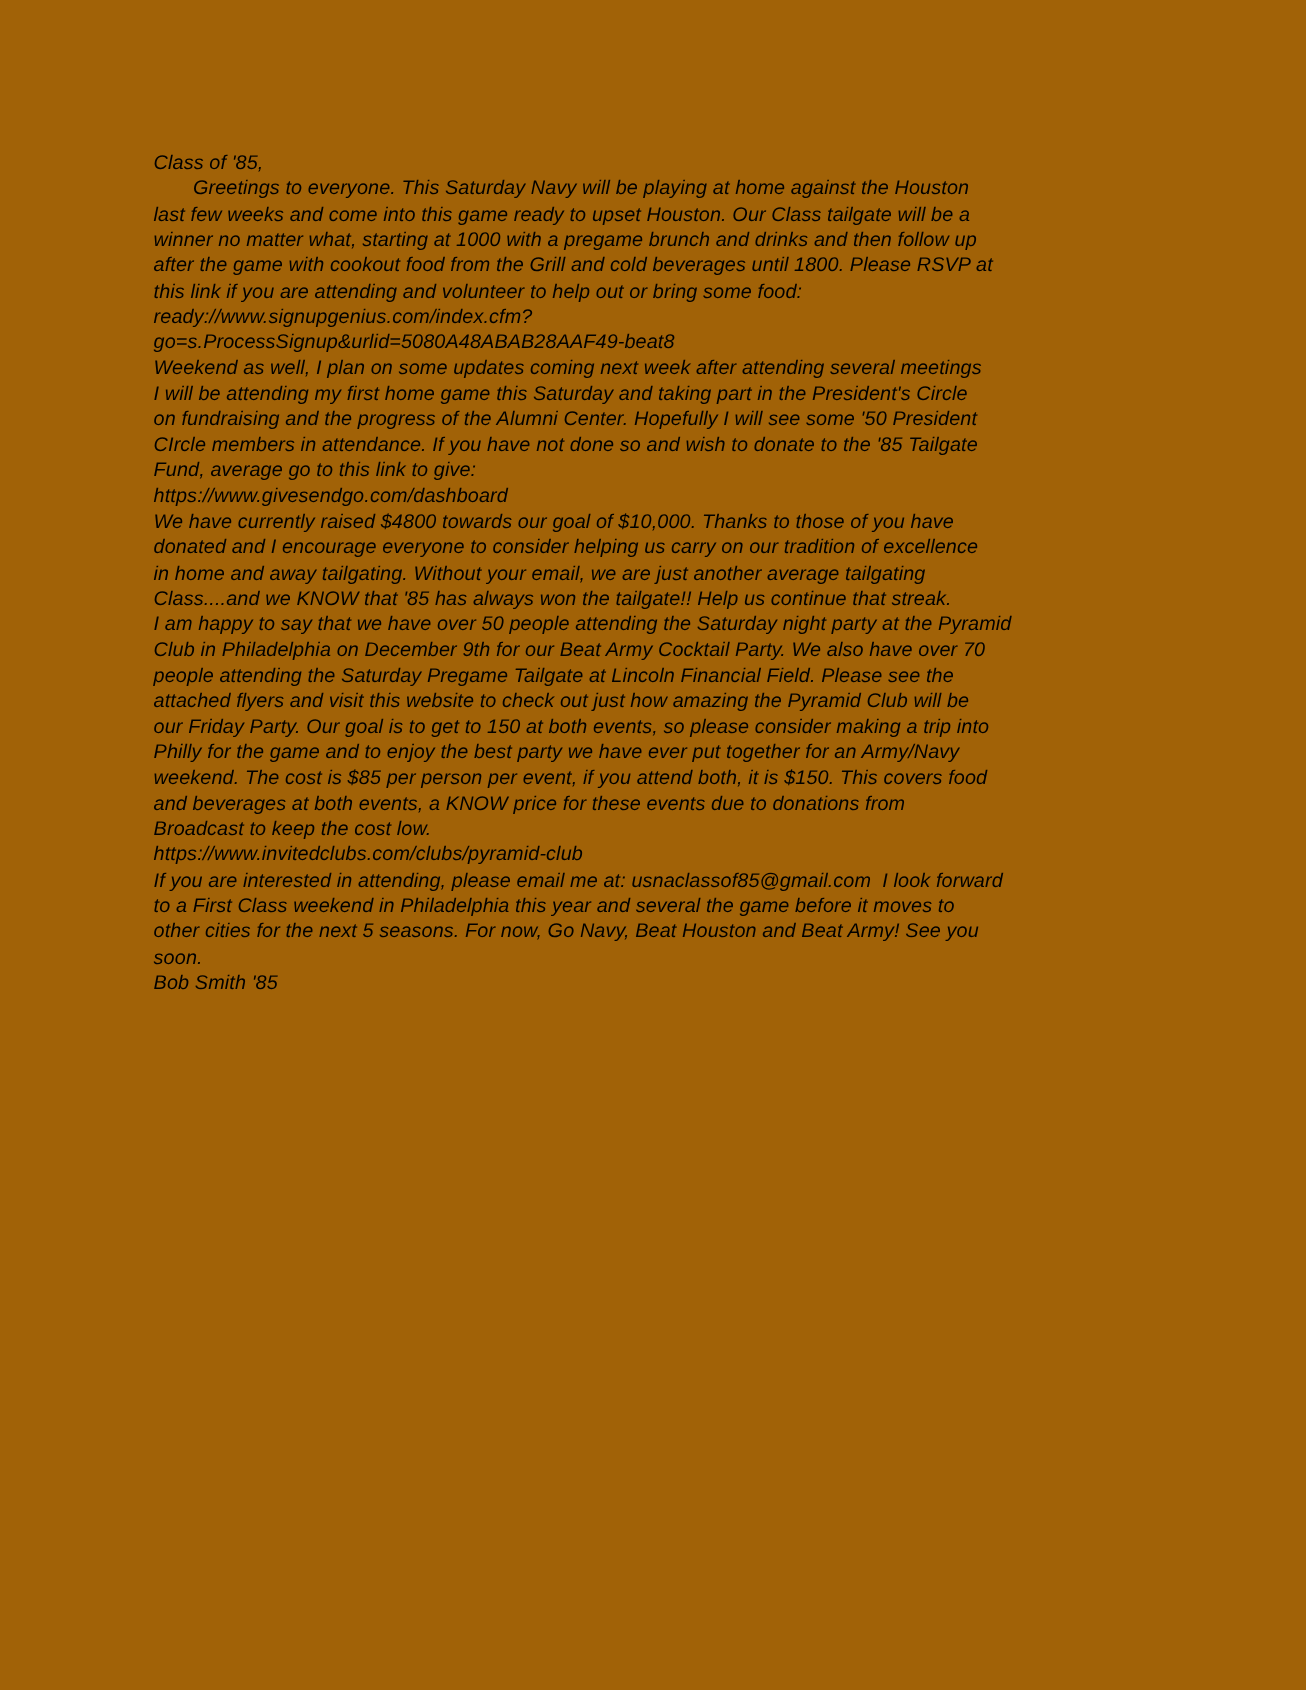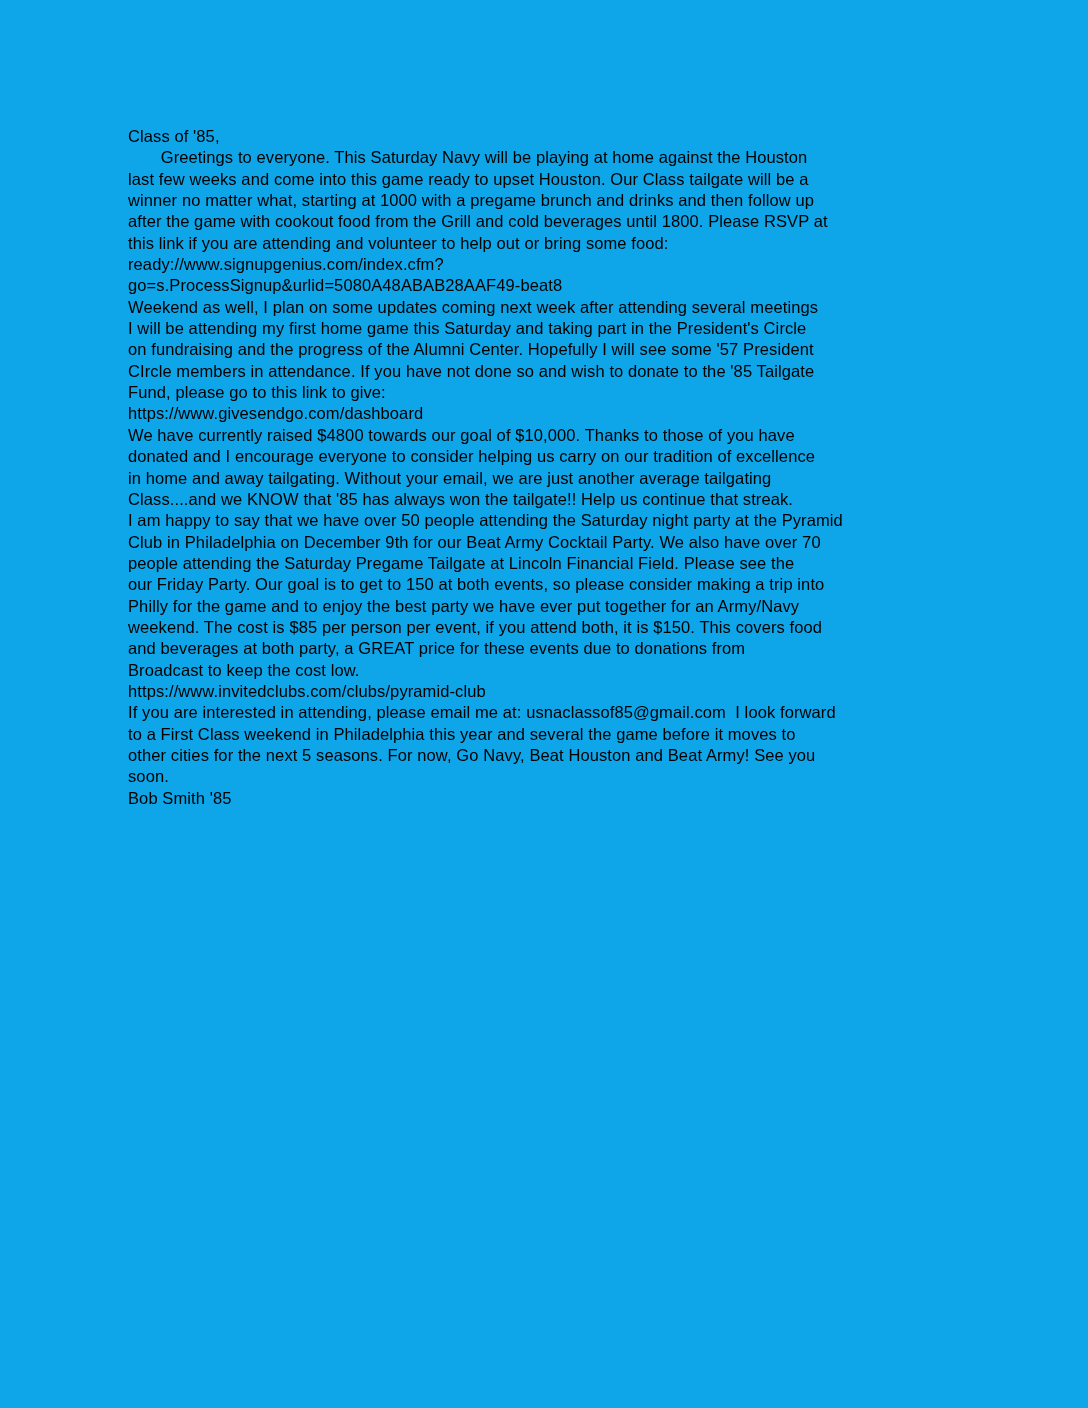--- a/index.html
+++ b/index.html
@@ -4,23 +4,24 @@
 <style>
   html, body {
     margin: 0;
     padding: 0;
     background: #ffffff;
   }
   .page {
     position: relative;
     width: 1088px;
     height: 1408px;
-    background: #0ea5e9;
+    background: #a16207;
     overflow: hidden;
     font-family: "Liberation Sans", "DejaVu Sans", sans-serif;
+    font-style: italic;
   }
   .letter-body {
     position: absolute;
     left: 128px;
     top: 126px;
     width: 840px;
     color: #000000;
     font-size: 16.5px;
     line-height: 21.35px;
     letter-spacing: 0.1px;
@@ -37,35 +38,36 @@
       <div class="line">Class of '85,</div>
       <div class="line">       Greetings to everyone. This Saturday Navy will be playing at home against the Houston</div>
       <div class="line">last few weeks and come into this game ready to upset Houston. Our Class tailgate will be a</div>
       <div class="line">winner no matter what, starting at 1000 with a pregame brunch and drinks and then follow up</div>
       <div class="line">after the game with cookout food from the Grill and cold beverages until 1800. Please RSVP at</div>
       <div class="line">this link if you are attending and volunteer to help out or bring some food:</div>
       <div class="line">ready://www.signupgenius.com/index.cfm?</div>
       <div class="line">go=s.ProcessSignup&amp;urlid=5080A48ABAB28AAF49-beat8</div>
       <div class="line">Weekend as well, I plan on some updates coming next week after attending several meetings</div>
       <div class="line">I will be attending my first home game this Saturday and taking part in the President's Circle</div>
-      <div class="line">on fundraising and the progress of the Alumni Center. Hopefully I will see some '57 President</div>
+      <div class="line">on fundraising and the progress of the Alumni Center. Hopefully I will see some '50 President</div>
       <div class="line">CIrcle members in attendance. If you have not done so and wish to donate to the '85 Tailgate</div>
-      <div class="line">Fund, please go to this link to give:</div>
+      <div class="line">Fund, average go to this link to give:</div>
       <div class="line">https://www.givesendgo.com/dashboard</div>
       <div class="line">We have currently raised $4800 towards our goal of $10,000. Thanks to those of you have</div>
       <div class="line">donated and I encourage everyone to consider helping us carry on our tradition of excellence</div>
       <div class="line">in home and away tailgating. Without your email, we are just another average tailgating</div>
       <div class="line">Class....and we KNOW that '85 has always won the tailgate!! Help us continue that streak.</div>
       <div class="line">I am happy to say that we have over 50 people attending the Saturday night party at the Pyramid</div>
       <div class="line">Club in Philadelphia on December 9th for our Beat Army Cocktail Party. We also have over 70</div>
       <div class="line">people attending the Saturday Pregame Tailgate at Lincoln Financial Field. Please see the</div>
+      <div class="line">attached flyers and visit this website to check out just how amazing the Pyramid Club will be</div>
       <div class="line">our Friday Party. Our goal is to get to 150 at both events, so please consider making a trip into</div>
       <div class="line">Philly for the game and to enjoy the best party we have ever put together for an Army/Navy</div>
       <div class="line">weekend. The cost is $85 per person per event, if you attend both, it is $150. This covers food</div>
-      <div class="line">and beverages at both party, a GREAT price for these events due to donations from</div>
+      <div class="line">and beverages at both events, a KNOW price for these events due to donations from</div>
       <div class="line">Broadcast to keep the cost low.</div>
       <div class="line">https://www.invitedclubs.com/clubs/pyramid-club</div>
       <div class="line">If you are interested in attending, please email me at: usnaclassof85@gmail.com  I look forward</div>
       <div class="line">to a First Class weekend in Philadelphia this year and several the game before it moves to</div>
       <div class="line">other cities for the next 5 seasons. For now, Go Navy, Beat Houston and Beat Army! See you</div>
       <div class="line">soon.</div>
       <div class="line">Bob Smith '85</div>
     </div>
 </div>
 

